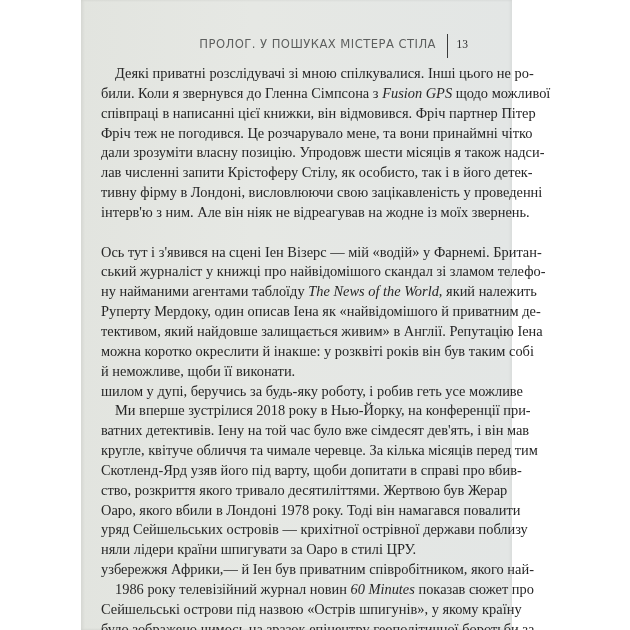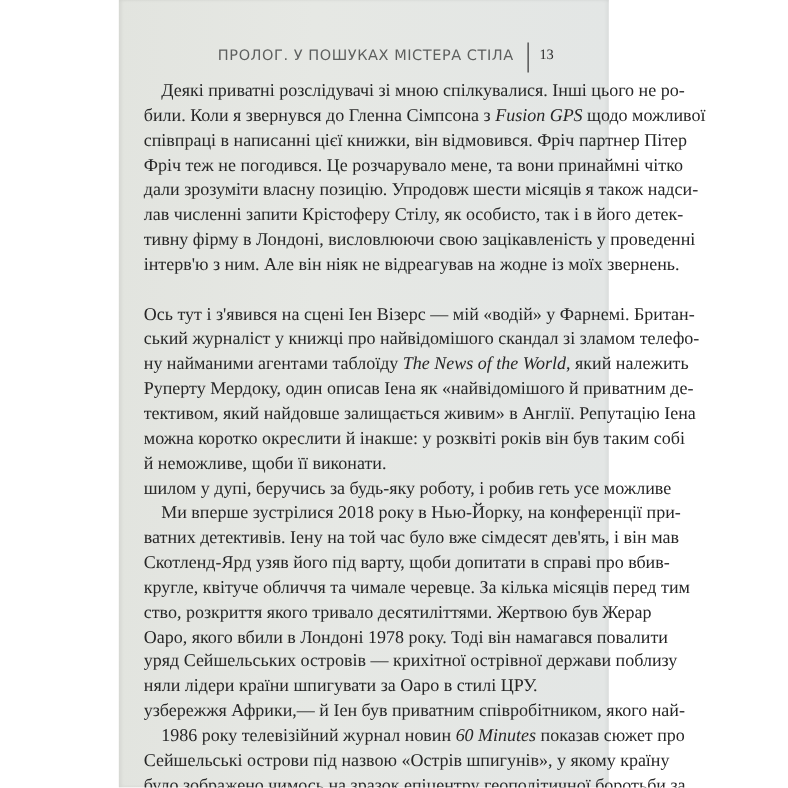--- a/index.html
+++ b/index.html
@@ -3,22 +3,22 @@
 <meta charset="utf-8">
 <style>
   html, body { margin: 0; padding: 0; }
   body {
     width: 630px; height: 630px; overflow: hidden;
     background: #ffffff;
     position: relative;
   }
   .page {
     position: absolute;
-    left: 95px; top: 0;
-    width: 392px; height: 630px;
+    left: 81px; top: 0;
+    width: 431px; height: 630px;
     background: linear-gradient(90deg, #e2e4df 0%, #e6e8e4 40%, #e3e6e5 100%);
     box-shadow: inset 2px 0 3px rgba(0,0,0,0.06), inset -2px 0 3px rgba(0,0,0,0.04);
   }
   .running-head {
     position: absolute;
     top: 34px; left: 0; right: 0;
     height: 24px;
   }
   .rh-title {
     position: absolute;
@@ -86,22 +86,22 @@
         <span class="line">ну найманими агентами таблоїду <em>The News of the World</em>, який належить</span>
         <span class="line">Руперту Мердоку, один описав Іена як «найвідомішого й приватним де-</span>
         <span class="line">тективом, який найдовше залищається живим» в Англії. Репутацію Іена</span>
         <span class="line">можна коротко окреслити й інакше: у розквіті років він був таким собі</span>
         <span class="line last">й неможливе, щоби її виконати.</span>
         <span class="line">шилом у дупі, беручись за будь-яку роботу, і робив геть усе можливе</span>
       </div>
       <div>
         <span class="line ind">Ми вперше зустрілися 2018 року в Нью-Йорку, на конференції при-</span>
         <span class="line">ватних детективів. Іену на той час було вже сімдесят дев'ять, і він мав</span>
+        <span class="line">кругле, квітуче обличчя та чимале черевце. За кілька місяців перед тим</span>
         <span class="line">Скотленд-Ярд узяв його під варту, щоби допитати в справі про вбив-</span>
-        <span class="line">кругле, квітуче обличчя та чимале черевце. За кілька місяців перед тим</span>
         <span class="line">ство, розкриття якого тривало десятиліттями. Жертвою був Жерар</span>
         <span class="line">Оаро, якого вбили в Лондоні 1978 року. Тоді він намагався повалити</span>
         <span class="line">уряд Сейшельських островів — крихітної острівної держави поблизу</span>
         <span class="line last">няли лідери країни шпигувати за Оаро в стилі ЦРУ.</span>
         <span class="line">узбережжя Африки,— й Іен був приватним співробітником, якого най-</span>
       </div>
       <div>
         <span class="line ind">1986 року телевізійний журнал новин <em>60 Minutes</em> показав сюжет про</span>
         <span class="line">Сейшельські острови під назвою «Острів шпигунів», у якому країну</span>
         <span class="line">було зображено чимось на зразок епіцентру геополітичної боротьби за</span>

